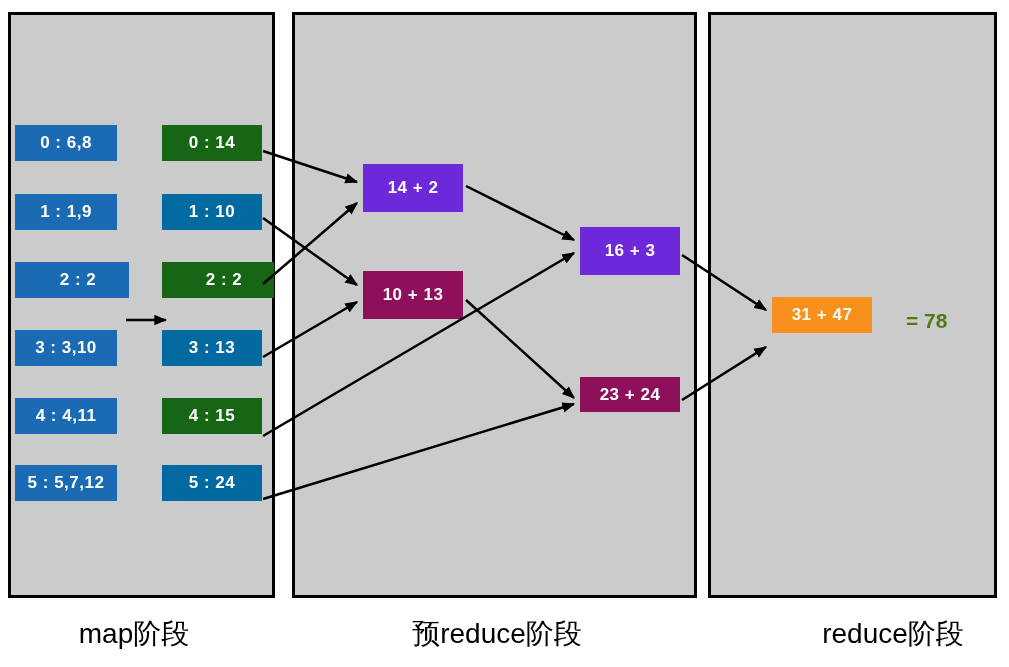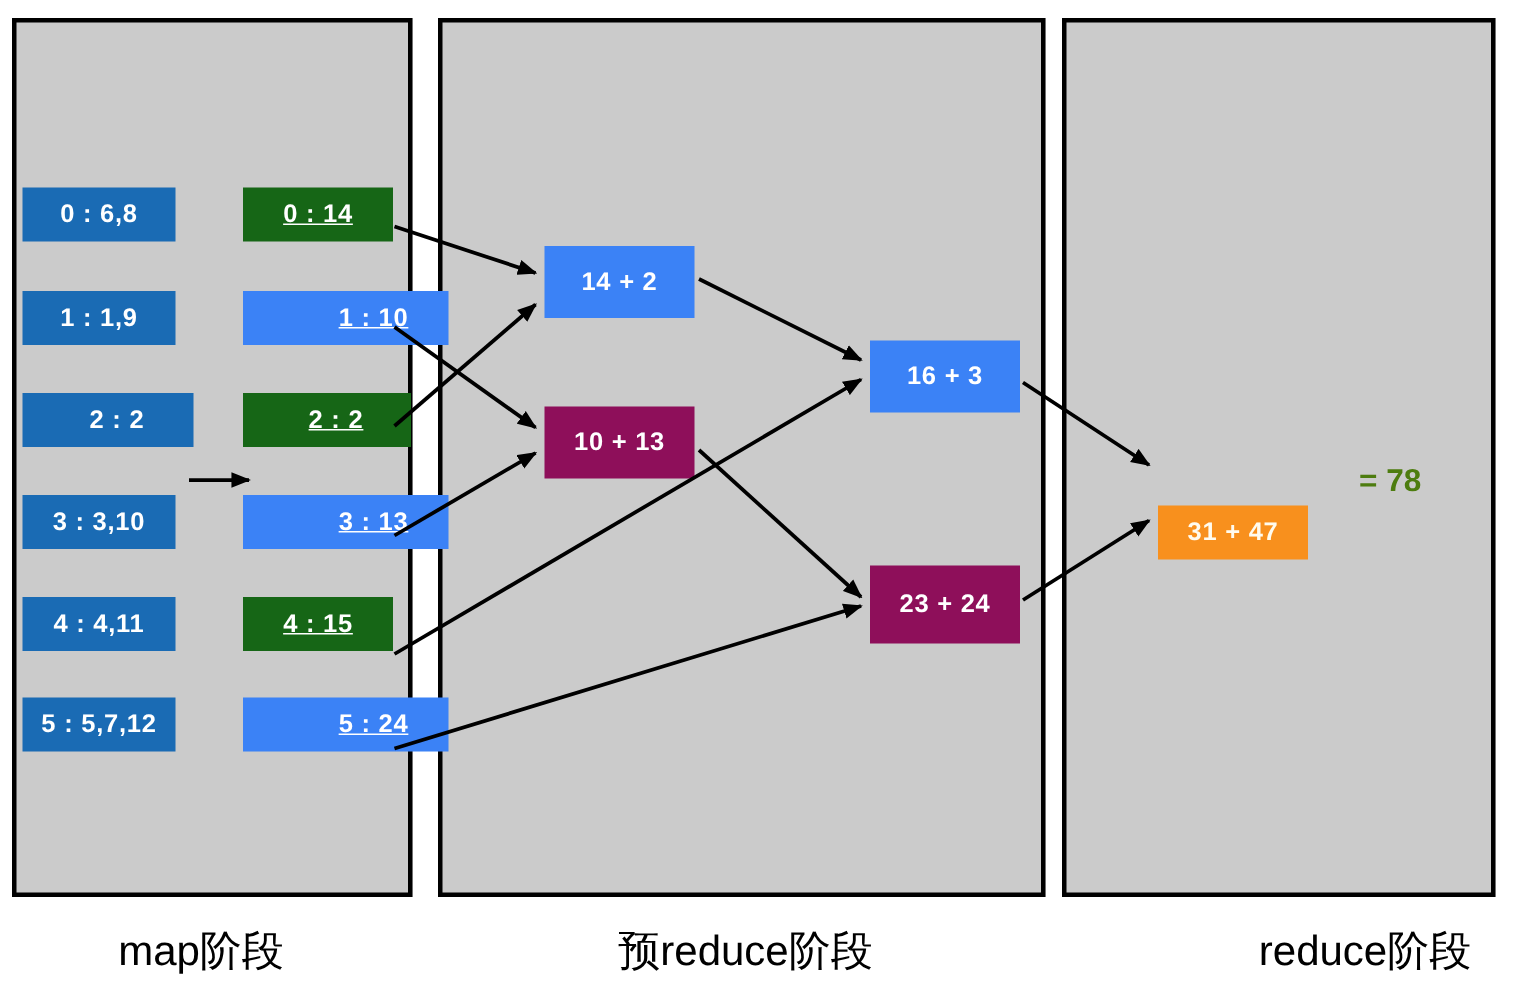--- a/index.html
+++ b/index.html
@@ -35,43 +35,43 @@
     font-size: 17px;
     font-weight: bold;
     display: flex;
     align-items: center;
     justify-content: center;
     white-space: nowrap;
     letter-spacing: 0.5px;
   }
   .blue   { background: #1a6bb4; }
   .green  { background: #166616; }
-  .teal   { background: #3b82f6; padding-left: 37px; }
-  .red    { background: #3b82f6; }
+  .teal   { background: #0369a1; }
+  .red    { background: #6d28d9; }
   .purple { background: #8e0f5a; }
   .orange { background: #f8901d; color: #fffbef; }
 
   
   .col-in  { left: 15px; width: 102px; }
-  .col-out { left: 162px; text-decoration: underline; }
+  .col-out { left: 162px; }
   .row-0 { top: 125px; }
   .row-1 { top: 194px; }
   .row-2 { top: 262px; padding-left: 12px; }
   .row-3 { top: 330px; }
   .row-4 { top: 398px; }
   .row-5 { top: 465px; }
 
   
   .box-14-2  { left: 363px; top: 164px; height: 48px; }
   .box-10-13 { left: 363px; top: 271px; height: 48px; }
   .box-16-15 { left: 580px; top: 227px; height: 48px; }
-  .box-23-24 { left: 580px; top: 377px; height: 52px; }
+  .box-23-24 { left: 580px; top: 377px; height: 35px; }
 
   
-  .box-31-47 { left: 772px; top: 297px; margin-top: 40px; }
+  .box-31-47 { left: 772px; top: 297px; }
   .result-text {
     position: absolute;
     left: 878px;
     top: 297px;
     height: 47px;
     display: flex;
     align-items: center;
     font-size: 21px;
     font-weight: bold;
     color: #4d7c0f;
@@ -83,21 +83,21 @@
     position: absolute;
     top: 615px;
     transform: translateX(-50%);
     font-size: 28px;
     font-weight: normal;
     color: #000000;
     white-space: nowrap;
   }
   .label-map      { left: 134px; }
   .label-prereduce{ left: 497px; }
-  .label-reduce   { left: 893px; margin-left: 17px; }
+  .label-reduce   { left: 893px; }
 
   svg.arrows {
     position: absolute;
     left: 0;
     top: 0;
     width: 1009px;
     height: 667px;
     pointer-events: none;
   }
   svg.arrows line {

